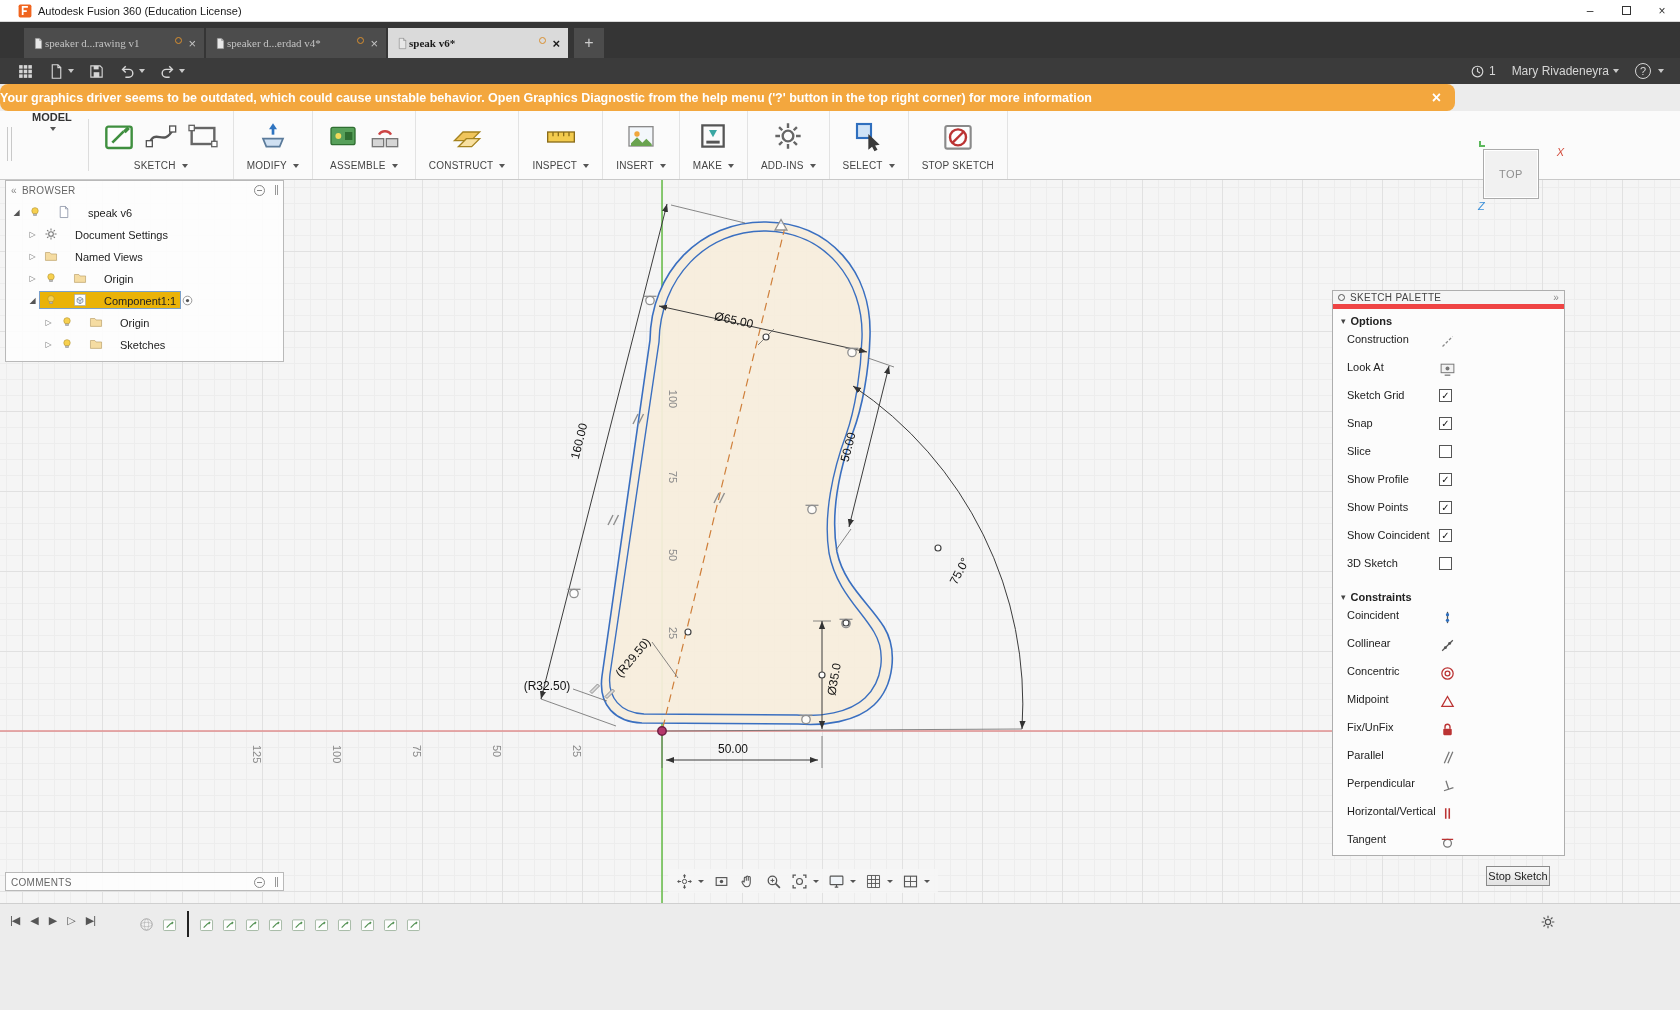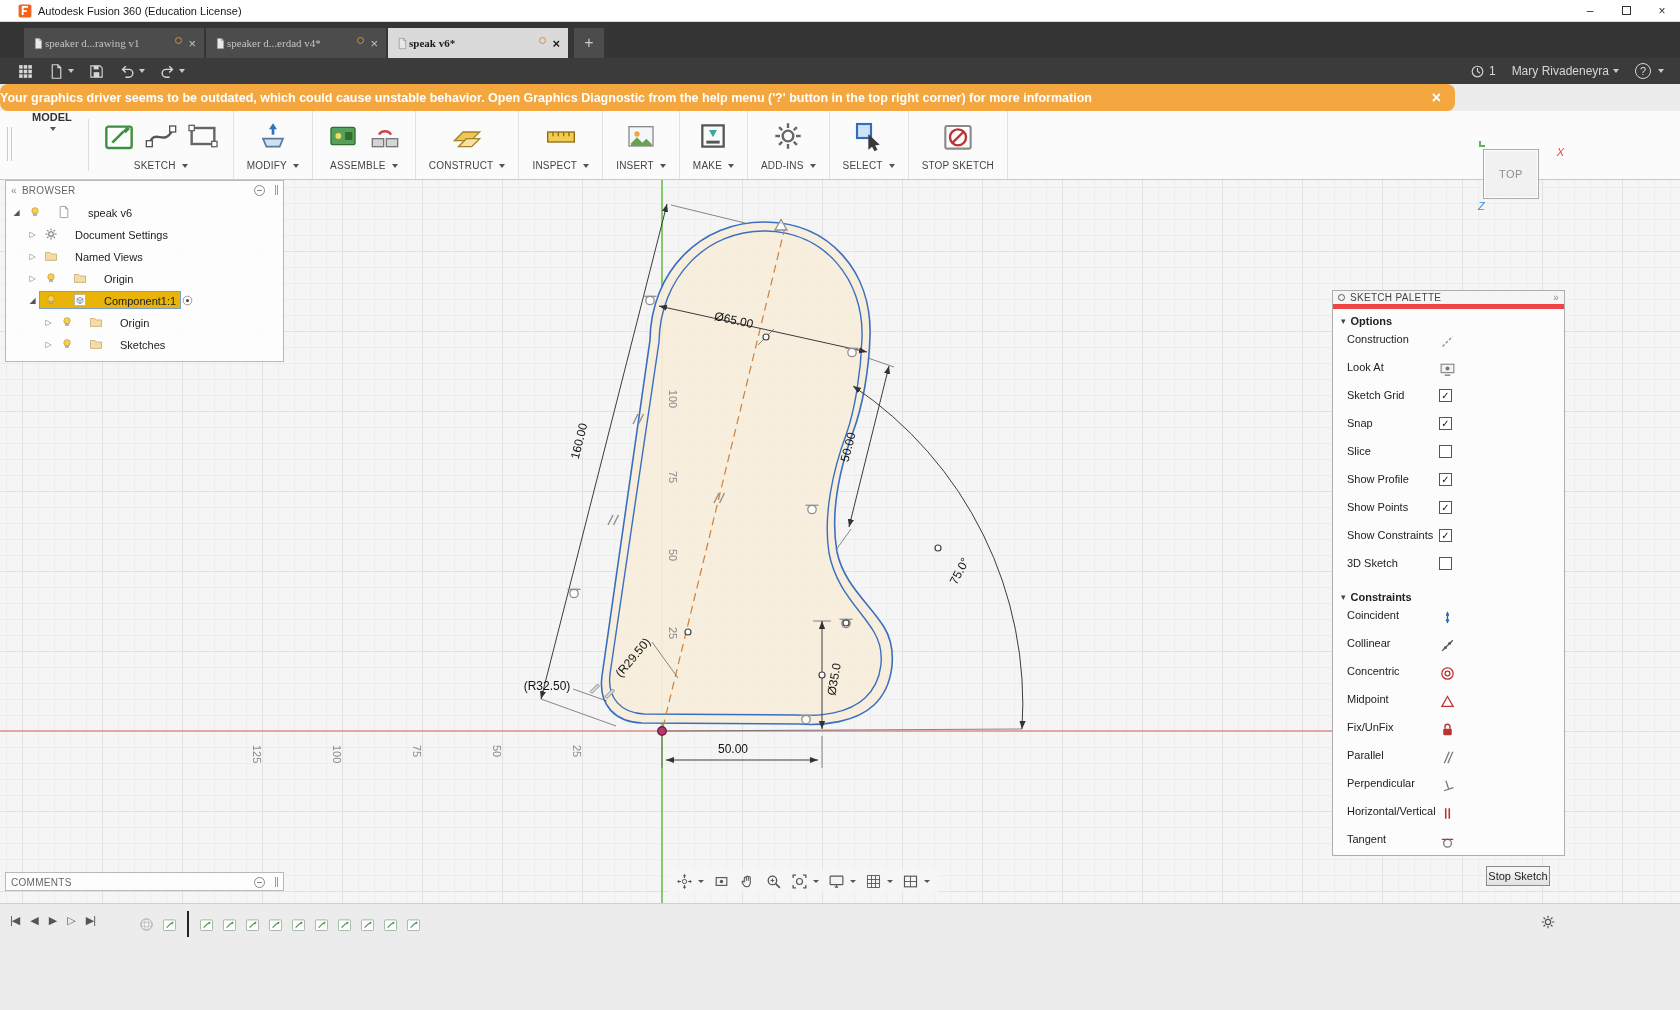--- a/index.html
+++ b/index.html
@@ -769,21 +769,21 @@
             <span class="cb on">✓</span>
           </span>
         </div>
         <div class="prow">
           <span class="plab">Show Points</span>
           <span class="pctl">
             <span class="cb on">✓</span>
           </span>
         </div>
         <div class="prow">
-          <span class="plab">Show Constraints</span>
+          <span class="plab">Show Coincident</span>
           <span class="pctl">
             <span class="cb on">✓</span>
           </span>
         </div>
         <div class="prow">
           <span class="plab">3D Sketch</span>
           <span class="pctl">
             <span class="cb"></span>
           </span>
         </div>

